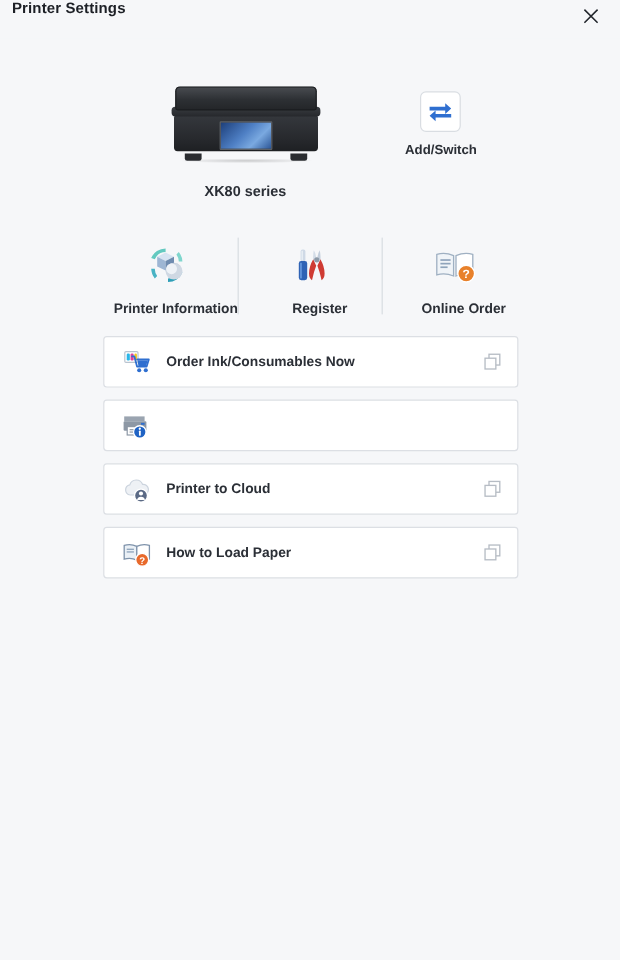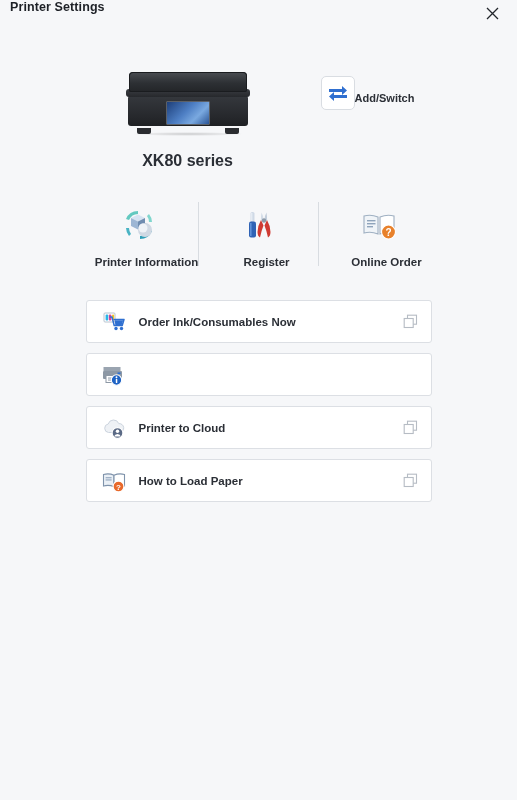--- a/index.html
+++ b/index.html
@@ -84,27 +84,28 @@
     background: #2a2c30; border-radius: 0 0 2px 2px;
   }
   .pr-foot.l { left: 12px; }
   .pr-foot.r { right: 12px; }
   .pr-shadow {
     position: absolute; left: 6px; bottom: -2px; width: 114px; height: 4px;
     background: radial-gradient(ellipse at center, rgba(0,0,0,.18), rgba(0,0,0,0) 70%);
   }
   .printer-name {
     margin-top: 18px;
-    font-size: 16px;
+    font-size: 12px;
     font-weight: bold;
     color: #2b2f36;
   }
 
   .addswitch-col {
     display: flex;
+    flex-direction: column;
     align-items: center;
     margin-top: 4px;
     justify-content: center;
   }
   .addswitch-tile {
     width: 34px; height: 34px;
     background: #ffffff;
     border: 1px solid #d9dde2;
     border-radius: 5px;
     display: flex; flex-direction: column;
@@ -150,21 +151,21 @@
     width: 1px;
     height: 64px;
     background: #d8dce1;
     margin: 0 2px;
     align-self: flex-start;
     margin-top: 2px;
   }
 
   
   .list {
-    margin: 32px auto 0;
+    margin: 16px auto 0;
     width: 346px;
     display: flex;
     flex-direction: column;
     gap: 10px;
   }
   .list-card {
     height: 43px;
     background: #ffffff;
     border: 1px solid #dcdfe4;
     border-radius: 3px;

